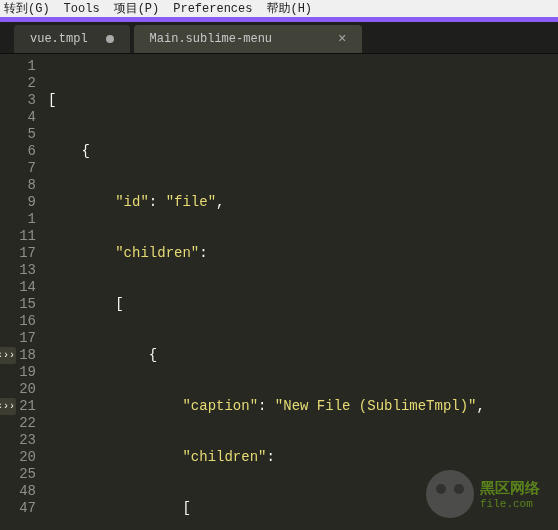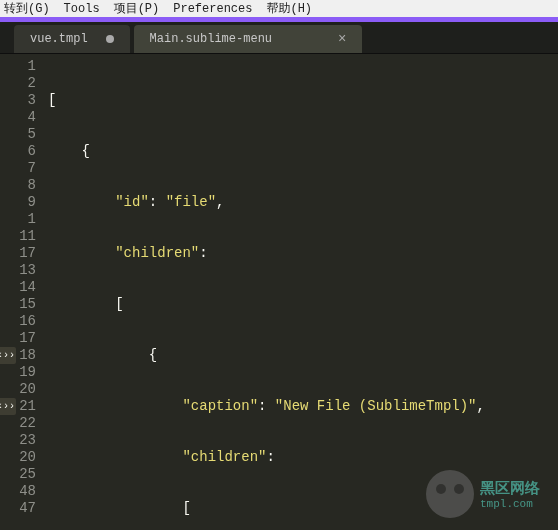--- a/index.html
+++ b/index.html
@@ -86,21 +86,21 @@
     padding-top: 4px;
     color: #f8f8f2;
     white-space: pre;
   }
   .code div { height: 17px; }
   .p  { color: #f8f8f2; }
   .s  { color: #e6db74; }
   .watermark {
     position:absolute; right:18px; bottom:12px;
     display:flex; align-items:center; opacity:0.55;
-    color:#5eead4; font-size:15px; font-weight:bold;
+    color:#84cc16; font-size:15px; font-weight:bold;
     pointer-events:none;
   }
   .watermark .logo {
     width:48px;height:48px;border-radius:50%;
     background:#6b6b6b; margin-right:6px;
     position:relative;
   }
   .watermark .logo::before{
     content:""; position:absolute; left:10px; top:14px;
     width:10px;height:10px;border-radius:50%;
@@ -193,15 +193,15 @@
     
     
     
   </div>
 </div>
 
 <div class="watermark">
   <div class="logo"></div>
   <div>
     <div>黑区网络</div>
-    <div style="font-size:11px;font-weight:normal">tmpl.com</div>
+    <div style="font-size:11px;font-weight:normal">file.com</div>
   </div>
 </div>
 
 </body></html>

